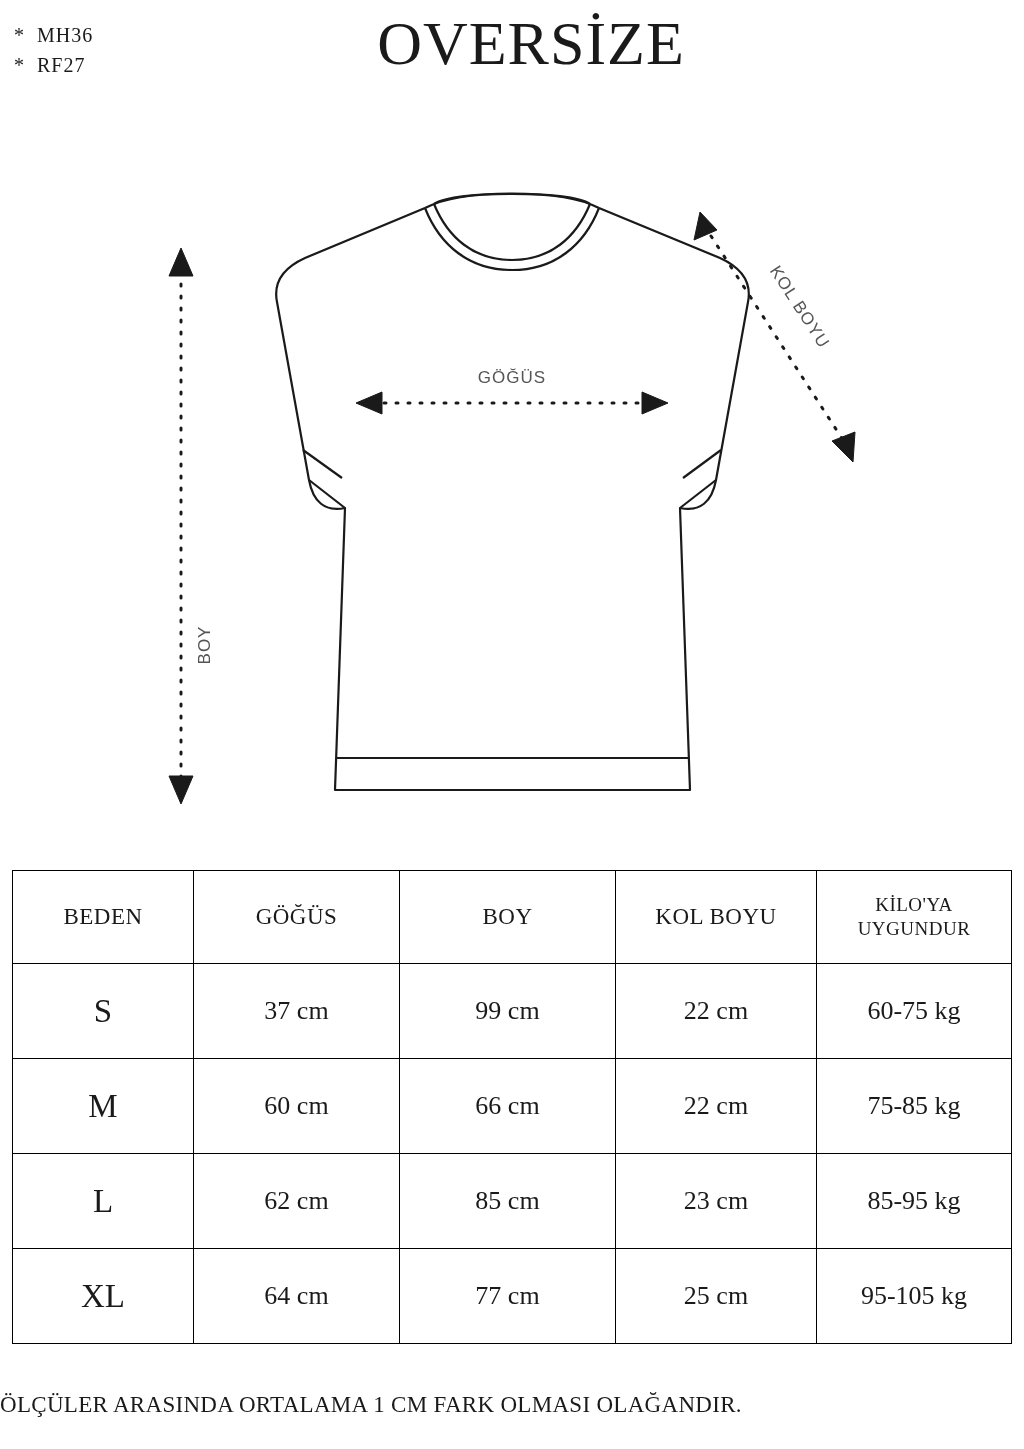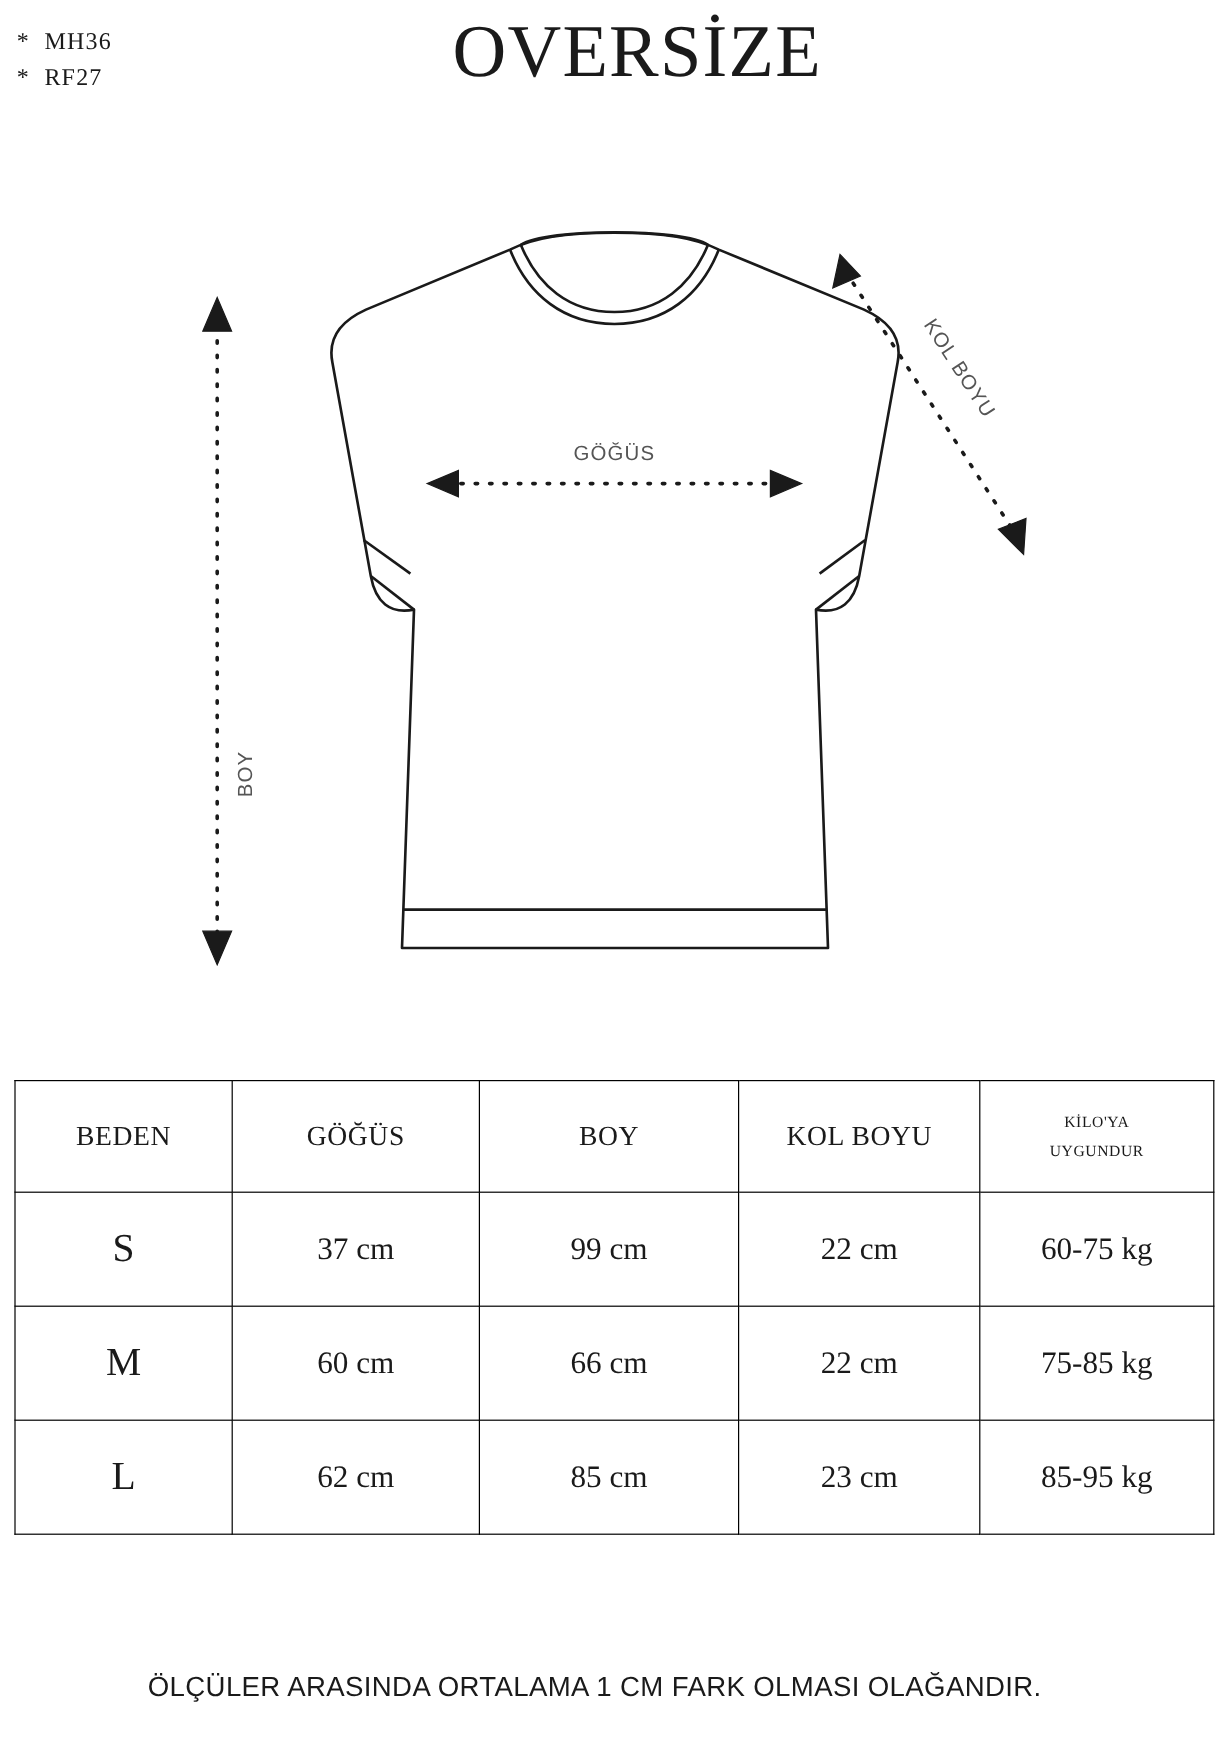--- a/index.html
+++ b/index.html
@@ -57,21 +57,21 @@
     font-family: "Liberation Sans", sans-serif;
     font-size: 17px;
     fill: #555;
     letter-spacing: 1px;
   }
 
   
   .table-wrap {
     position: absolute;
     left: 12px;
-    top: 900px;
+    top: 870px;
     width: 1000px;
   }
   table.size-table {
     border-collapse: collapse;
     width: 1000px;
     table-layout: fixed;
   }
   table.size-table td, table.size-table th {
     border: 1px solid #000;
     text-align: center;
@@ -79,41 +79,41 @@
     font-weight: 400;
     padding: 0;
   }
   thead th {
     height: 92px;
     font-size: 23px;
     letter-spacing: 0.5px;
     vertical-align: middle;
   }
   thead th.two-line {
-    font-size: 13px;
+    font-size: 19px;
     line-height: 24px;
   }
   tbody td {
     height: 94px;
     font-size: 26px;
     vertical-align: middle;
   }
   tbody td.size-cell {
     font-size: 33px;
   }
   
   thead th { border-radius: 14px 14px 0 0; }
 
   .footnote {
     position: absolute;
     left: 0;
     top: 1392px;
     width: 868px;
-    text-align: right;
-    font-family: Liberation Sans, sans-serif;
+    text-align: left;
+    font-family: Liberation Serif, serif;
     font-size: 23px;
     letter-spacing: 0.3px;
   }
 </style>
 </head>
 <body>
 
 <div class="codes">
   <div>*  MH36</div>
   <div>*  RF27</div>
@@ -208,17 +208,24 @@
         <td>22 cm</td>
         <td>75-85 kg</td>
       </tr>
       <tr>
         <td class="size-cell">L</td>
         <td>62 cm</td>
         <td>85 cm</td>
         <td>23 cm</td>
         <td>85-95 kg</td>
       </tr>
+      <tr>
+        <td class="size-cell">XL</td>
+        <td>64 cm</td>
+        <td>77 cm</td>
+        <td>25 cm</td>
+        <td>95-105 kg</td>
+      </tr>
     </tbody>
   </table>
 </div>
 
 <div class="footnote">ÖLÇÜLER ARASINDA ORTALAMA 1 CM FARK OLMASI OLAĞANDIR.</div>
 
 </body></html>

